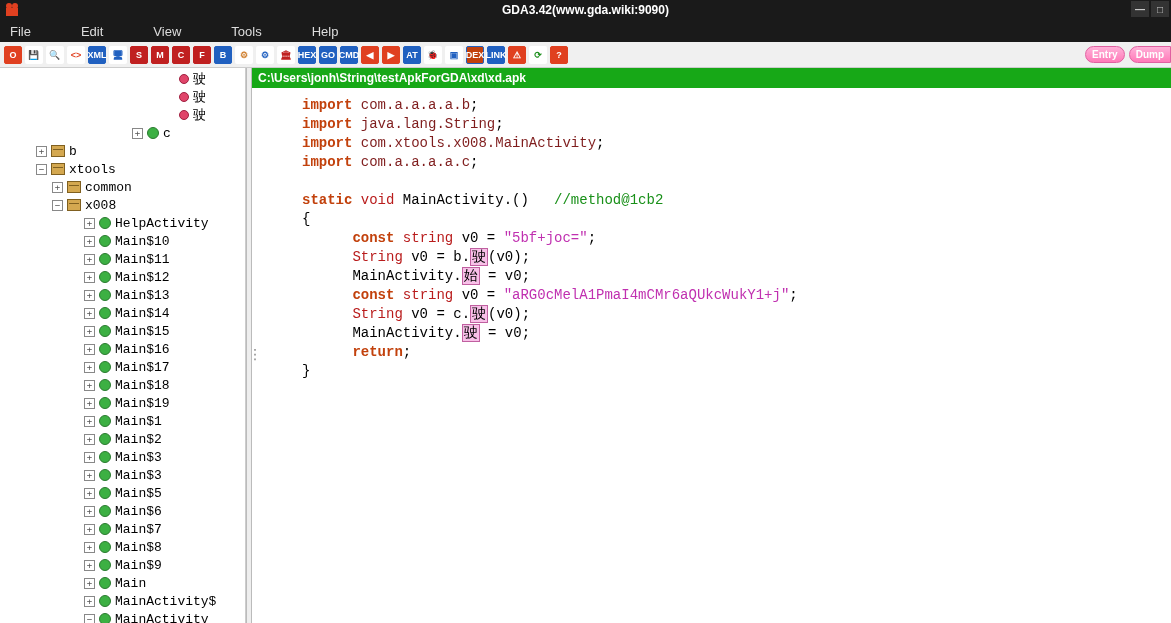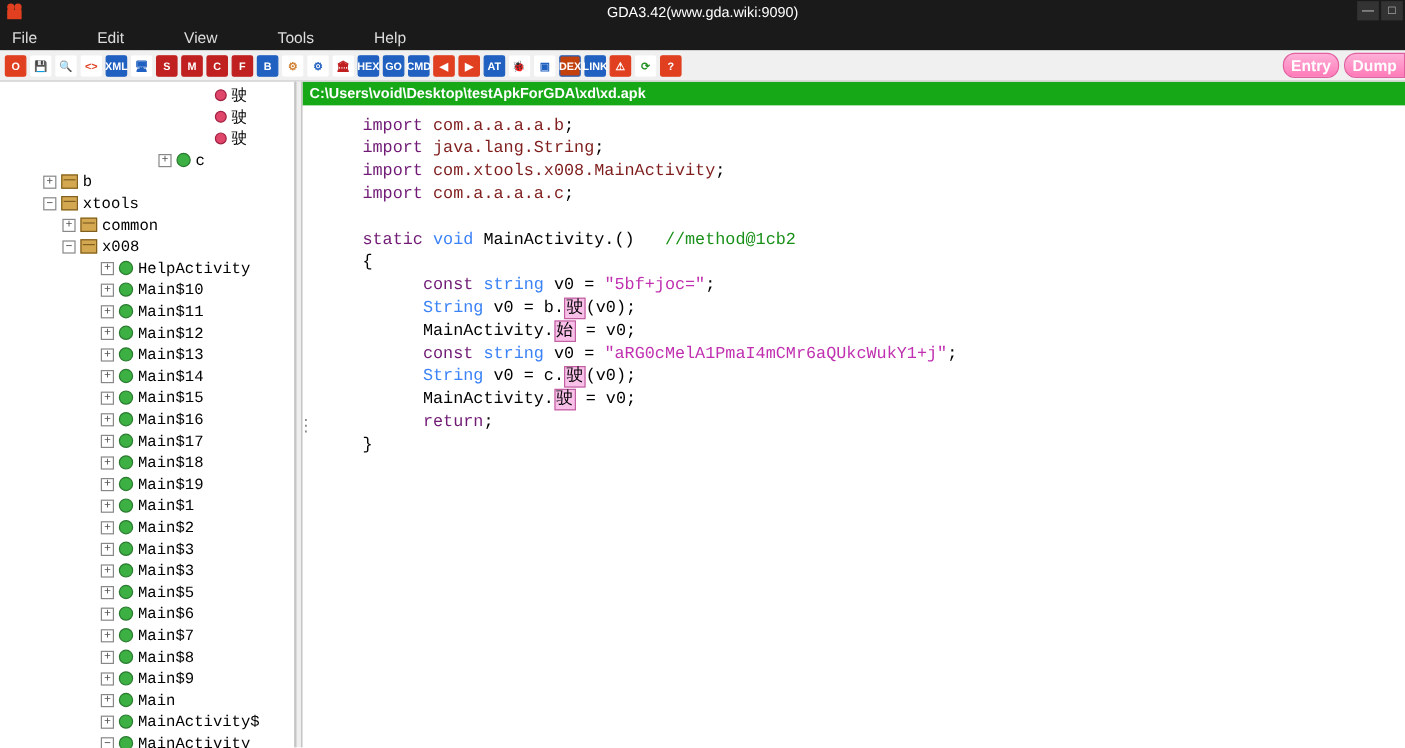--- a/index.html
+++ b/index.html
@@ -1,47 +1,47 @@
 <!DOCTYPE html>
 <html><head>
 <meta charset="utf-8">
 <style>
 * { margin: 0; padding: 0; box-sizing: border-box; }
 body { font-family: "Microsoft YaHei", Arial, sans-serif; font-size: 12px; background: #fff; overflow: hidden; width: 1171px; height: 623px; }
-.titlebar { background: #1a1a1a; color: #fff; height: 20px; display: flex; align-items: center; justify-content: center; position: relative; font-weight: normal; font-size: 12px; }
+.titlebar { background: #1a1a1a; color: #fff; height: 20px; display: flex; align-items: center; justify-content: center; position: relative; font-weight: bold; font-size: 12px; }
 .titlebar .left-ico { position: absolute; left: 4px; top: 2px; width: 16px; height: 16px; }
 .titlebar .win-ctrl { position: absolute; right: 2px; top: 1px; display: flex; gap: 2px; }
 .titlebar .win-ctrl div { width: 18px; height: 16px; background: #333; color: #ccc; display: flex; align-items: center; justify-content: center; font-size: 10px; cursor: pointer; }
 .menubar { background: #1a1a1a; color: #ddd; height: 22px; display: flex; align-items: center; padding: 0 10px; gap: 50px; font-size: 13px; }
 .menubar span { cursor: pointer; text-align: center; }
 .toolbar { background: #f0f0f0; border-bottom: 1px solid #ccc; height: 26px; display: flex; align-items: center; padding: 0 4px; gap: 3px; position: relative; }
 .tb-btn { width: 18px; height: 18px; display: flex; align-items: center; justify-content: center; font-size: 9px; font-weight: bold; border: 1px solid transparent; cursor: pointer; border-radius: 2px; font-family: Arial; }
 .tb-right { position: absolute; right: 0; display: flex; gap: 4px; }
-.tb-right button { background: linear-gradient(#ffb0d8, #ff7ab8); border: 1px solid #e060a0; border-radius: 10px; padding: 2px 6px; font-size: 13px; font-weight: bold; color: #fff; cursor: pointer; }
+.tb-right button { background: linear-gradient(#ffb0d8, #ff7ab8); border: 1px solid #e060a0; border-radius: 10px; padding: 2px 6px; font-size: 10px; font-weight: bold; color: #fff; cursor: pointer; }
 .main { display: flex; height: calc(623px - 20px - 22px - 26px); }
 .sidebar { width: 246px; background: #fff; border-right: 1px solid #ccc; overflow-y: auto; overflow-x: hidden; font-family: "Courier New", monospace; font-size: 13px; padding-top: 2px; }
 .tree-row { display: flex; align-items: center; height: 18px; white-space: nowrap; cursor: pointer; }
 .exp { width: 11px; height: 11px; border: 1px solid #888; font-size: 9px; line-height: 9px; text-align: center; margin-right: 4px; background: #fff; color: #555; font-family: monospace; cursor: pointer; }
 .exp.blank { border: none; background: transparent; }
 .ico-pkg { width: 14px; height: 12px; background: #d4a850; border: 1px solid #806020; margin-right: 4px; display: inline-block; position: relative; }
 .ico-pkg::before { content: ""; position: absolute; left: 1px; right: 1px; top: 3px; height: 1px; background: #806020; }
 .ico-cls { width: 12px; height: 12px; border-radius: 50%; background: #3cb043; border: 1px solid #2a7a2f; margin-right: 4px; display: inline-block; }
 .ico-mth { width: 10px; height: 10px; border-radius: 50%; background: #e0456a; border: 1px solid #a02040; margin-right: 4px; display: inline-block; }
 .splitter { width: 6px; background: #eee; cursor: ew-resize; position: relative; border: 1px solid #bbb; border-top: none; border-bottom: none; }
 .splitter::before { content: "⋮"; position: absolute; left: 1px; top: 50%; color: #888; font-size: 14px; }
 .content { flex: 1; display: flex; flex-direction: column; background: #fff; }
 .path-bar { background: #17a817; color: #fff; padding: 3px 6px; font-family: Arial; font-size: 12px; font-weight: bold; }
 .col-hdr { display: flex; background: linear-gradient(#fafafa, #eaeaea); border-bottom: 1px solid #ccc; }
 .col-hdr div { border-right: 1px solid #d0d0d0; padding: 5px 10px; font-family: "Courier New", monospace; font-size: 14px; }
 .col-hdr .off { color: #b03030; width: 104px; }
 .col-hdr .ins { color: #d08030; width: 178px; }
 .code { flex: 1; padding: 8px 0 8px 50px; font-family: "Courier New", monospace; font-size: 14px; line-height: 19px; background: #fff; overflow: auto; white-space: pre; }
-.kw { color: #701a75; font-weight: normal; }
+.kw { color: #c2410c; font-weight: bold; }
 .pkgref { color: #7f1d1d; }
-.typ { color: #3b82f6; }
+.typ { color: #b91c1c; }
 .mag { color: #c030b0; }
 .cmt { color: #199019; }
 .hl { background: #f8c0e8; border: 1px solid #c060a0; padding: 0 1px; }
 .p { color: #000; }
 </style>
 </head>
 <body>
 
 <div class="titlebar">
   <div class="left-ico">
@@ -256,21 +256,21 @@
         <span>MainActivity$</span>
       </div>
       <div class="tree-row" style="padding-left: 84px;">
         <div class="exp">−</div>
         <span class="ico-cls"></span>
         <span>MainActivity</span>
       </div>
     </div>
   <div class="splitter"></div>
   <div class="content">
-    <div class="path-bar">C:\Users\void\Desktop\testApkForGDA\xd\xd.apk</div>
+    <div class="path-bar">C:\Users\jonh\String\testApkForGDA\xd\xd.apk</div>
     <div class="code" id="code"><span class="kw">import </span><span class="pkgref">com.a.a.a.a.b</span><span class="p">;</span>
 <span class="kw">import </span><span class="pkgref">java.lang.String</span><span class="p">;</span>
 <span class="kw">import </span><span class="pkgref">com.xtools.x008.MainActivity</span><span class="p">;</span>
 <span class="kw">import </span><span class="pkgref">com.a.a.a.a.c</span><span class="p">;</span>
 
 <span class="kw">static </span><span class="typ">void </span><span class="p">MainActivity.</span><span class="mag"><clinit></clinit></span><span class="p">()   </span><span class="cmt">//method@1cb2</span>
 <span class="p">{</span>
 <span class="kw">      const </span><span class="typ">string </span><span class="p">v0 = </span><span class="mag">"5bf+joc="</span><span class="p">;</span>
 <span class="typ">      String </span><span class="p">v0 = b.</span><span class="hl">驶</span><span class="p">(v0);</span>
 <span class="p">      MainActivity.</span><span class="hl">始</span><span class="p"> = v0;</span>

